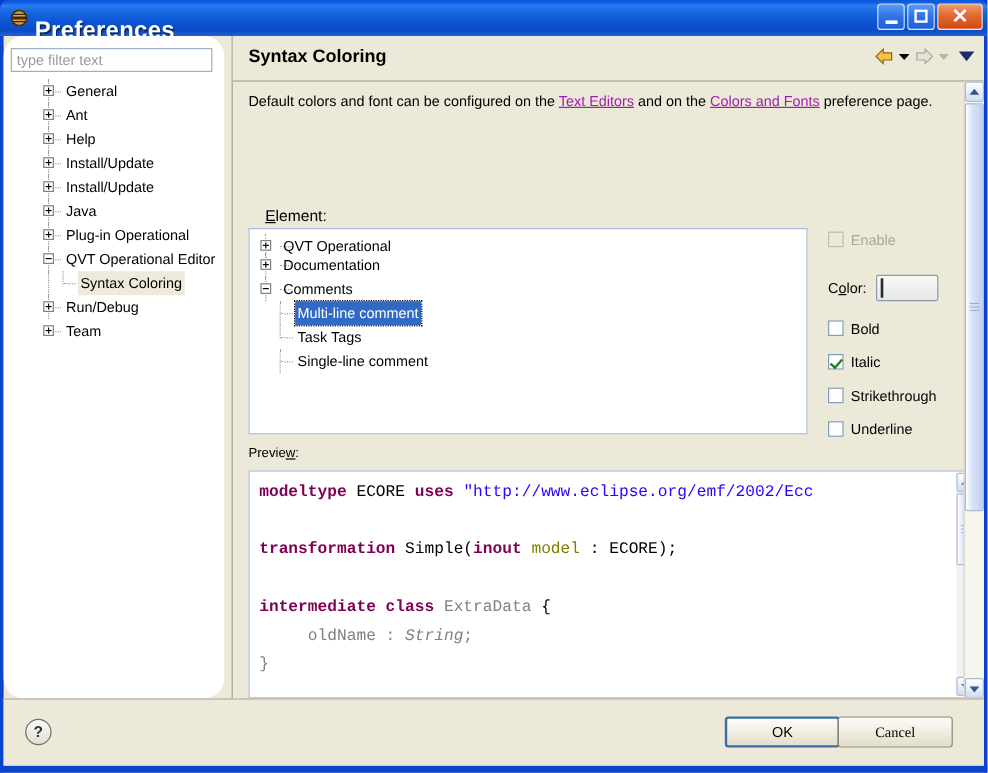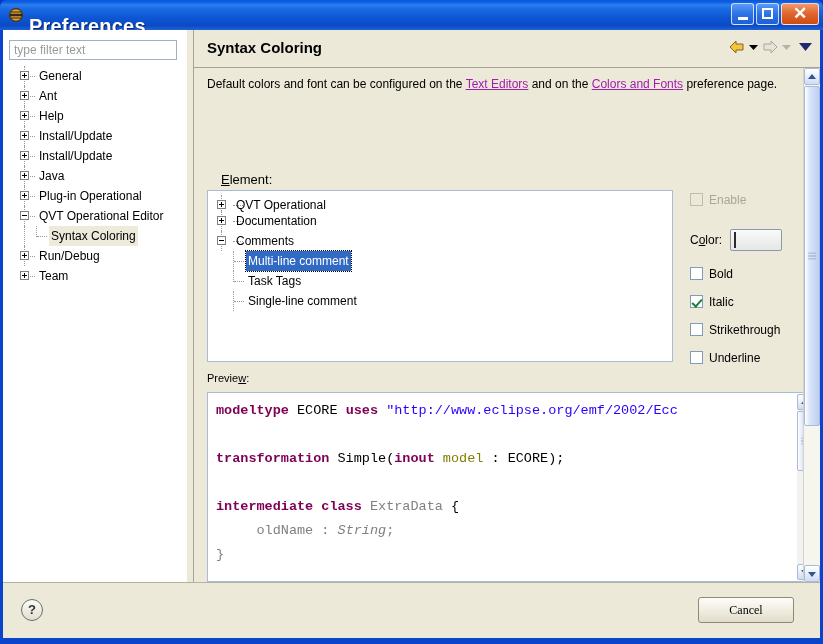--- a/index.html
+++ b/index.html
@@ -104,20 +104,21 @@
     box-sizing: border-box;
   }
 
   
   .leftpane {
     position: absolute;
     left: 0px; top: 0px;
     width: 184px; height: 552px;
     background: #ffffff;
     box-sizing: border-box;
+    border-radius: 17px;
   }
   .filterbox {
     position: absolute;
     left: 6px; top: 10px;
     width: 168px; height: 20px;
     border: 1px solid #9fb0c4;
     background: #ffffff;
     box-sizing: border-box;
     font-family: "Liberation Sans", sans-serif;
     font-size: 12px;
@@ -125,20 +126,21 @@
     padding: 0 4px;
     outline: none;
   }
   .filterbox::placeholder { color: #9a9a9a; opacity: 1; }
 
   .tree {
     position: absolute;
     left: 0px; top: 36px;
     width: 184px;
     height: 480px;
+    padding-left: 16px;
   }
   .trow {
     position: relative;
     height: 20px;
     line-height: 20px;
     white-space: nowrap;
     font-size: 12px;
     padding-left: 16px;
   }
   .texp {
@@ -886,17 +888,18 @@
           </div>
         <div class="ps-btn ps-dn">
             <span class="arw dn"></span>
           </div>
       </div>
 
     </div>
 
     <div class="buttonbar">
       <div class="helpbtn">?</div>
+      <button class="btn default btn-ok">OK</button>
       <button class="btn btn-cancel">Cancel</button>
     </div>
 
   </div>
 </div>
 
 </body></html>

